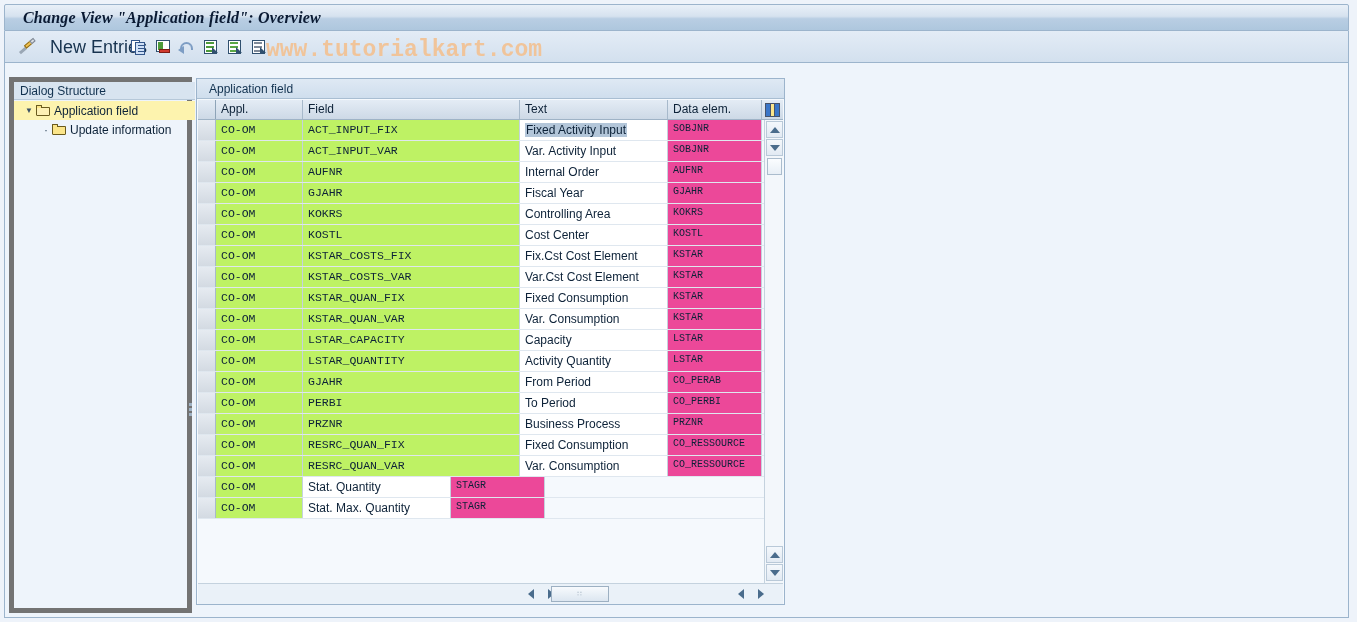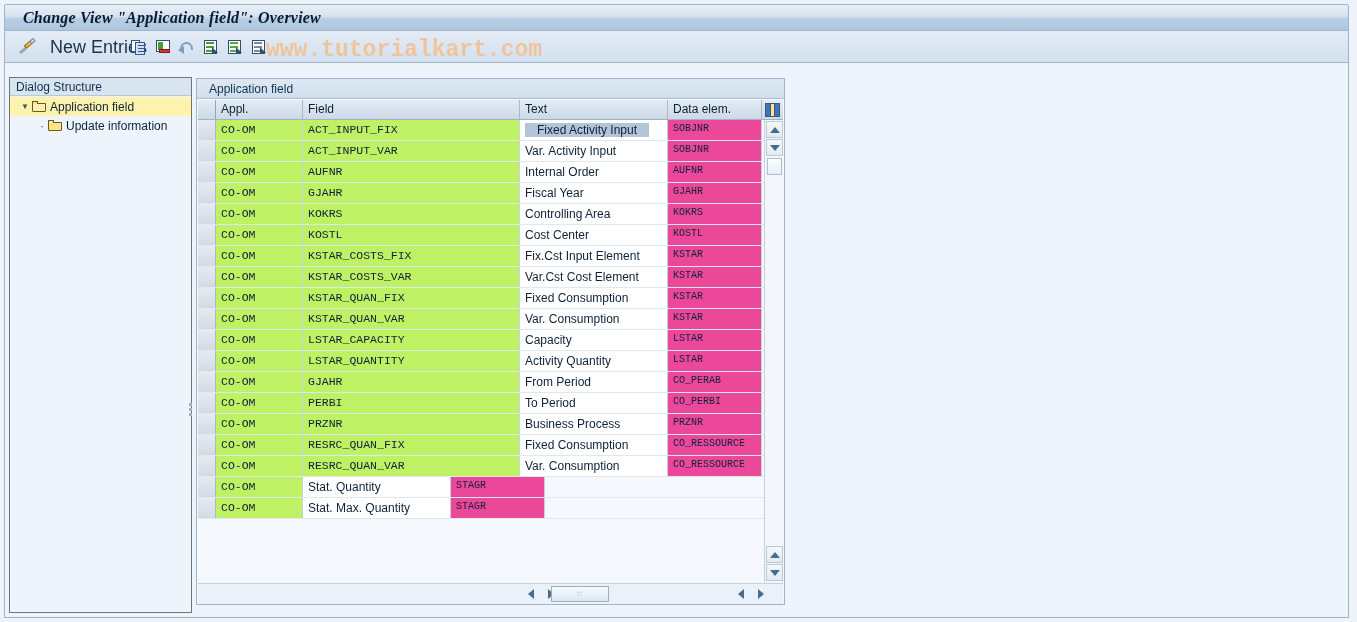--- a/index.html
+++ b/index.html
@@ -51,21 +51,21 @@
   .content{
     position:absolute;left:4px;top:63px;width:1345px;height:555px;
     background:#eef4fb;
     border:1px solid #9cb4cc;border-top:none;
     box-sizing:border-box;
   }
   
   .sidebar{
     position:absolute;left:4px;top:14px;width:183px;height:536px;
     background:#eef4fb;
-    border:1px solid #737373;box-sizing:border-box;
+    border:5px solid #737373;box-sizing:border-box;
   }
   .sb-header{
     position:absolute;left:0;top:0;width:181px;height:18px;
     background:#d8e4f0;border-bottom:1px solid #b6c8d9;
     box-sizing:border-box;
   }
   .sb-header span{position:absolute;left:6px;top:2px;font-size:12px;color:#11314f;}
   .sb-tree{position:absolute;left:0;top:19px;width:181px;}
   .sb-row{
     position:relative;height:19px;display:flex;align-items:center;
@@ -160,21 +160,21 @@
   .row .c-appl, .row .c-field{
     background:#bef264;border-right:1px solid #c4d2de;
     font-family:"Liberation Mono", monospace;font-size:11.5px;
   }
   .row .c-text{background:#ffffff;border-right:1px solid #c4d2de;}
   .row .c-data{
     background:#ec4899;border-right:1px solid #c4d2de;
     font-family:"Liberation Mono", monospace;font-size:10px;
   }
   .row .c-text .hl{
-    background:#b3c6d9;color:#0d2238;padding:0 12px;
+    background:#b3c6d9;color:#0d2238;padding:0 1px;
   }
   
   .vsb{
     position:absolute;left:566px;top:20px;width:19px;height:463px;
     background:#f3f7fb;border-left:1px solid #c4d2de;box-sizing:border-box;
   }
   .sbtn{
     position:absolute;left:1px;width:17px;height:17px;
     background:linear-gradient(to bottom,#f4f8fc 0%,#e2eaf3 100%);
     border:1px solid #b9c9d8;box-sizing:border-box;
@@ -444,21 +444,21 @@
               <div class="cell c-sel"></div>
               <div class="cell c-appl">CO-OM</div>
               <div class="cell c-field">KOSTL</div>
               <div class="cell c-text">Cost Center</div>
               <div class="cell c-data">KOSTL</div>
             </div>
             <div class="row">
               <div class="cell c-sel"></div>
               <div class="cell c-appl">CO-OM</div>
               <div class="cell c-field">KSTAR_COSTS_FIX</div>
-              <div class="cell c-text">Fix.Cst Input Element</div>
+              <div class="cell c-text">Fix.Cst Cost Element</div>
               <div class="cell c-data">KSTAR</div>
             </div>
             <div class="row">
               <div class="cell c-sel"></div>
               <div class="cell c-appl">CO-OM</div>
               <div class="cell c-field">KSTAR_COSTS_VAR</div>
               <div class="cell c-text">Var.Cst Cost Element</div>
               <div class="cell c-data">KSTAR</div>
             </div>
             <div class="row">

